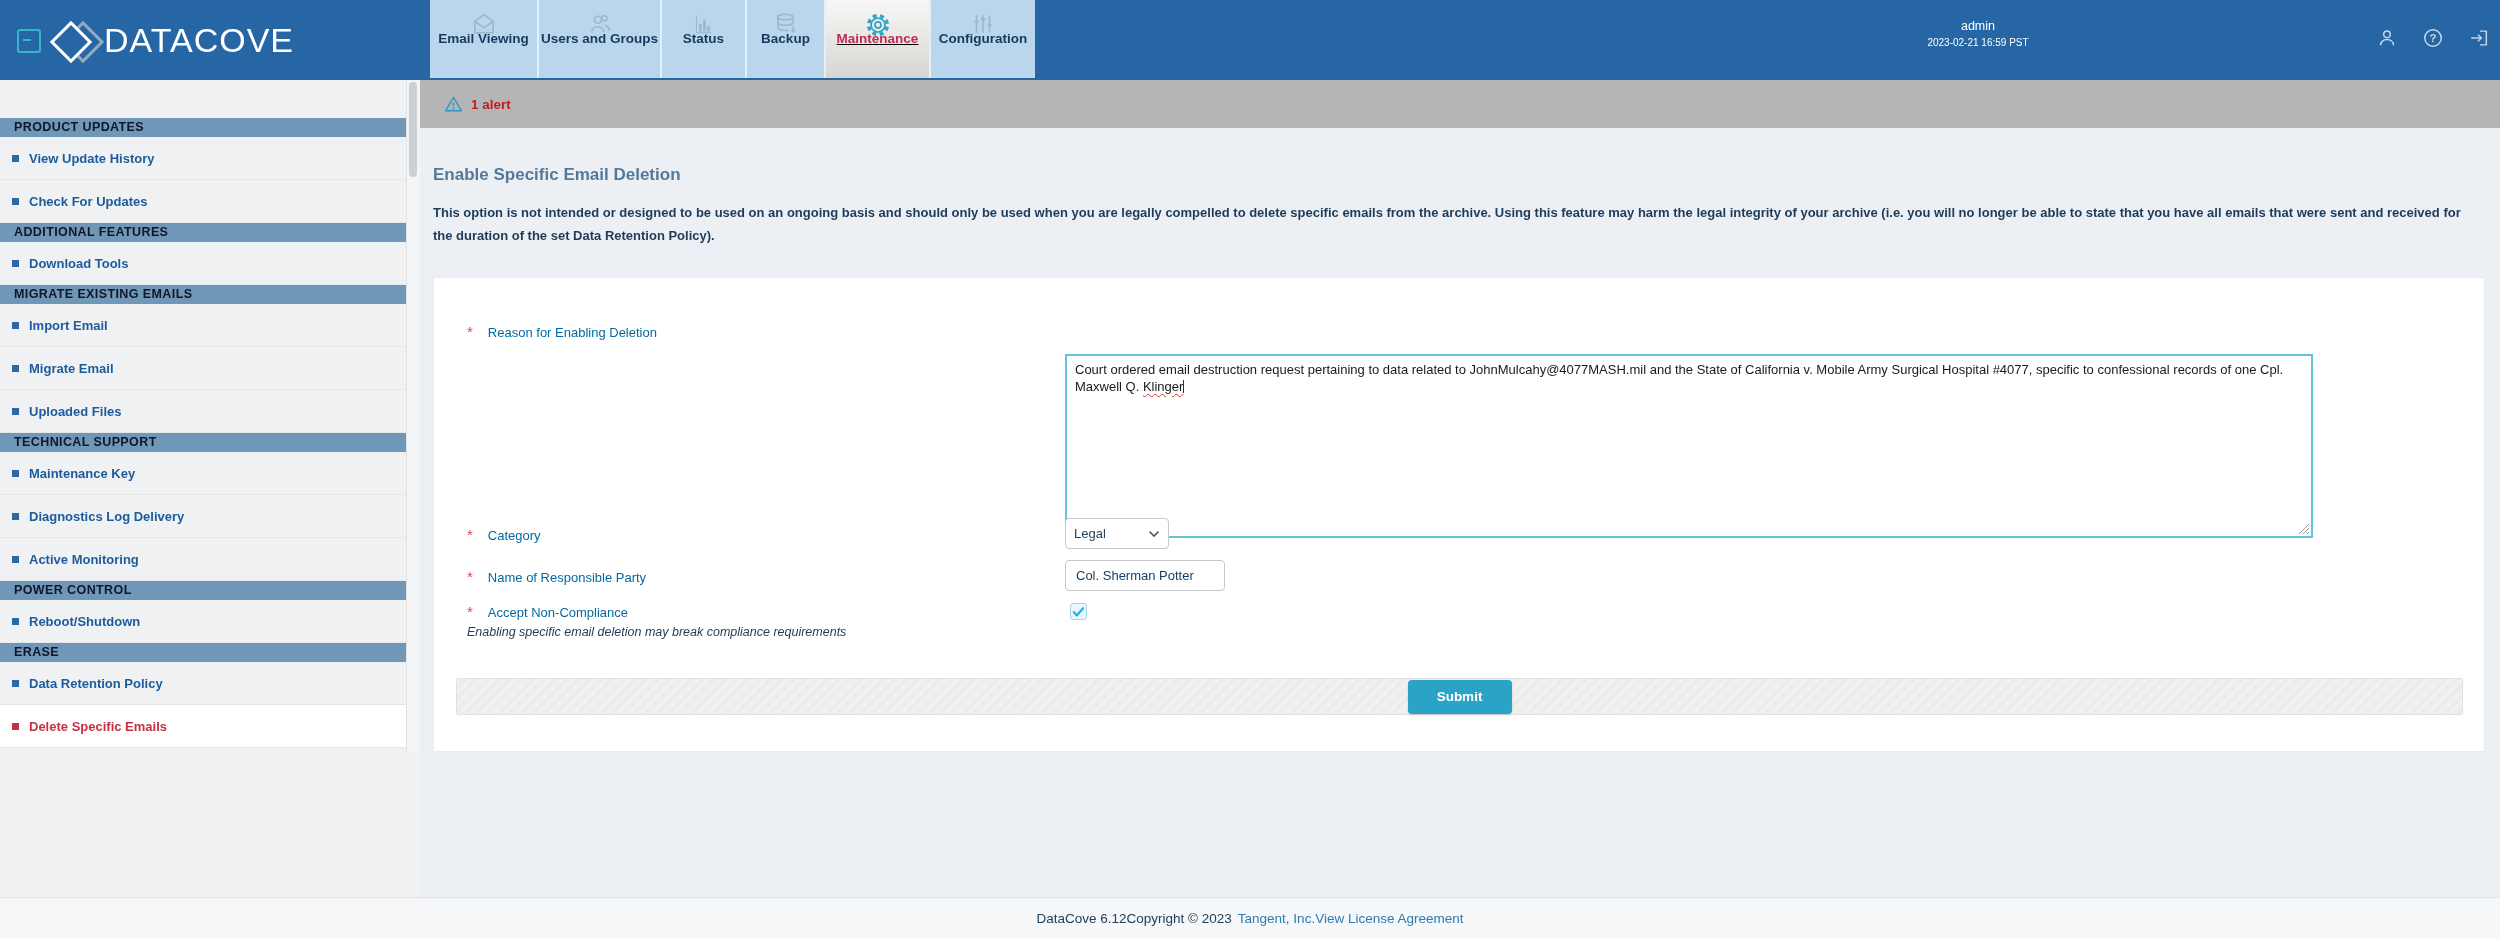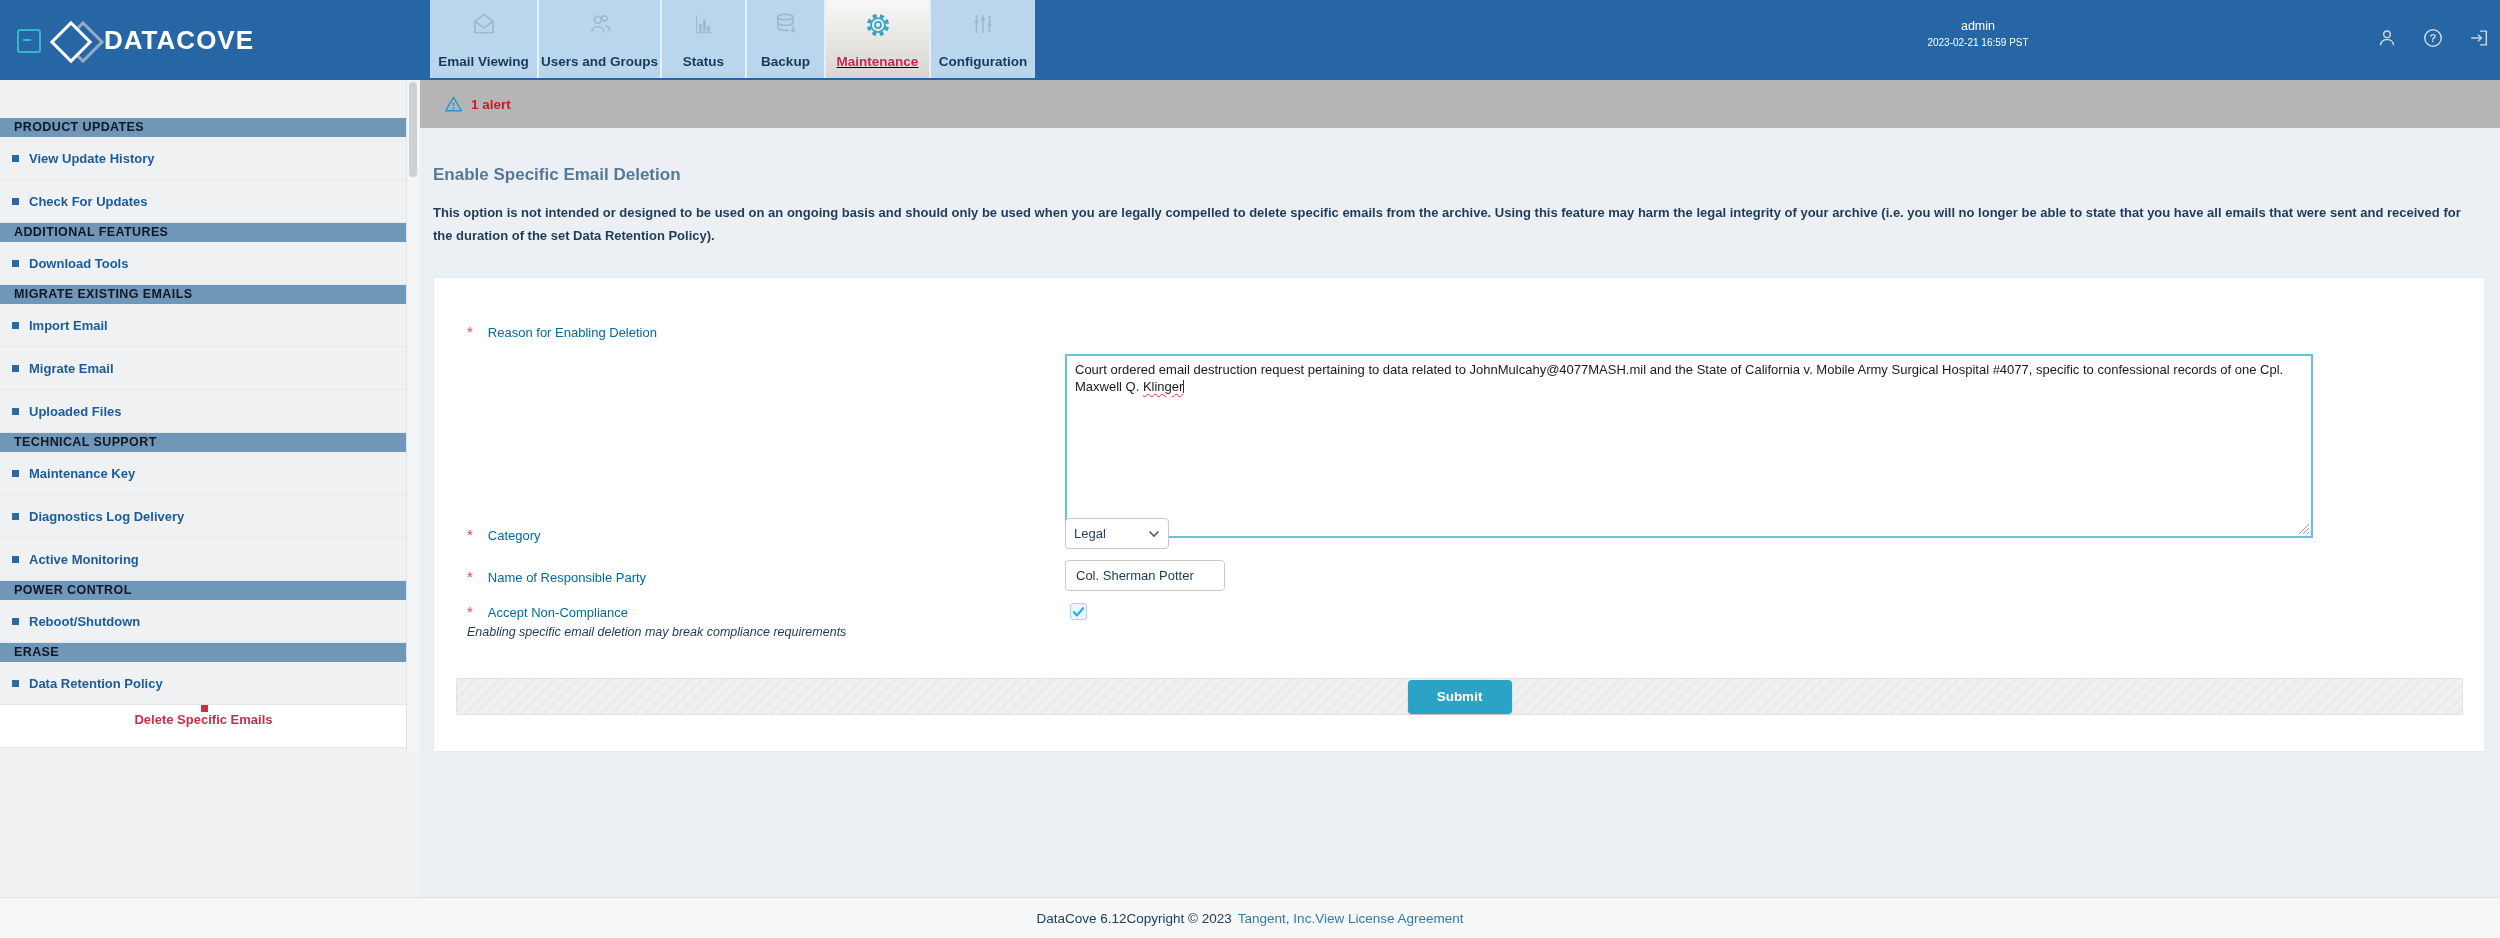--- a/index.html
+++ b/index.html
@@ -9,25 +9,25 @@
   
   .top-header{position:absolute;left:0;top:0;right:0;height:80px;background:#2766a5;}
   .collapse-btn{position:absolute;left:17px;top:29px;width:20px;height:20px;
     border:2px solid #35b6c9;border-radius:3px;cursor:pointer;}
   .collapse-line{position:absolute;left:4px;top:8px;width:8px;height:2px;background:#35b6c9;}
   .logo{position:absolute;left:52px;top:16px;height:48px;display:flex;align-items:center;}
   .diamond-wrap{position:relative;width:52px;height:48px;}
   .diamond{position:absolute;width:24px;height:24px;transform:rotate(45deg);}
   .diamond.back{left:16px;top:11px;border:3px solid #93aabf;}
   .diamond.front{left:4px;top:11px;border:3px solid #ffffff;background:#2766a5;}
-  .brand{color:#fff;font-size:26px;font-weight:bold;letter-spacing:1px;}
+  .brand{color:#fff;font-size:34px;font-weight:normal;letter-spacing:1px;}
 
   .tabs{position:absolute;left:430px;top:0;height:78px;display:flex;}
   .tab{position:relative;height:78px;background:#b9d6ec;display:flex;flex-direction:column;
-       align-items:center;justify-content:flex-end;padding-bottom:9px;box-sizing:border-box;cursor:pointer;}
+       align-items:center;justify-content:center;padding-bottom:2px;box-sizing:border-box;cursor:pointer;}
   .tab + .tab{border-left:2px solid #e4eff8;}
   .tab:nth-child(1){width:107px}.tab:nth-child(2){width:123px}.tab:nth-child(3){width:85px}
   .tab:nth-child(4){width:79px}.tab:nth-child(5){width:105px}.tab:nth-child(6){width:106px}
   .tab .tab-icon{position:absolute;top:11px;left:50%;transform:translateX(-50%);}
   .tab .tab-label{font-size:13.5px;font-weight:bold;color:#17395b;white-space:nowrap;}
   .tab.active{background:linear-gradient(#f8f7f5,#d8d6d3);text-decoration:underline;}
   .tab.active .tab-label{color:#c22a52;}
 
   .user-block{position:absolute;left:1893px;top:19px;width:170px;text-align:center;color:#fff;}
   .user-name{font-size:12.5px;}
@@ -43,21 +43,21 @@
   
   .left-col-bg{position:absolute;left:0;top:753px;width:420px;bottom:40px;background:#f0f1f2;}
   .sidebar{position:absolute;left:0;top:80px;width:420px;height:673px;background:#f0f1f2;}
   .side-inner{padding-top:38px;}
   .side-section{height:19px;line-height:19px;width:407px;box-sizing:border-box;background:#7097b7;
     color:#0f172a;font-size:12.5px;font-weight:bold;padding-left:14px;letter-spacing:.4px;}
   .side-item{height:43px;width:407px;box-sizing:border-box;display:flex;align-items:center;
     border-bottom:1px solid #e6e7e8;cursor:pointer;}
   .bullet{width:7px;height:7px;background:#2a69a2;margin:0 10px 0 12px;flex:none;}
   .side-label{font-size:13px;font-weight:bold;color:#1b5c9d;}
-  .side-item.active{background:#ffffff;flex-direction:column;}
+  .side-item.active{background:#ffffff;}
   .side-item.active .bullet{background:#c63045;}
   .side-item.active .side-label{color:#c63045;}
   .scroll-track{position:absolute;right:0;top:0;bottom:0;width:13px;background:#f3f4f5;
     border-left:1px solid #e2e3e4;}
   .scroll-thumb{position:absolute;top:2px;left:2px;width:8px;height:95px;background:#cdd0d2;border-radius:4px;}
 
   
   .content{position:absolute;left:420px;top:128px;right:0;height:770px;background:#ecf0f4;}
   .page-title{position:absolute;left:13px;top:37px;font-size:17px;font-weight:bold;color:#54789a;}
   .page-desc{position:absolute;left:13px;top:73px;width:2046px;font-size:13px;font-weight:bold;

